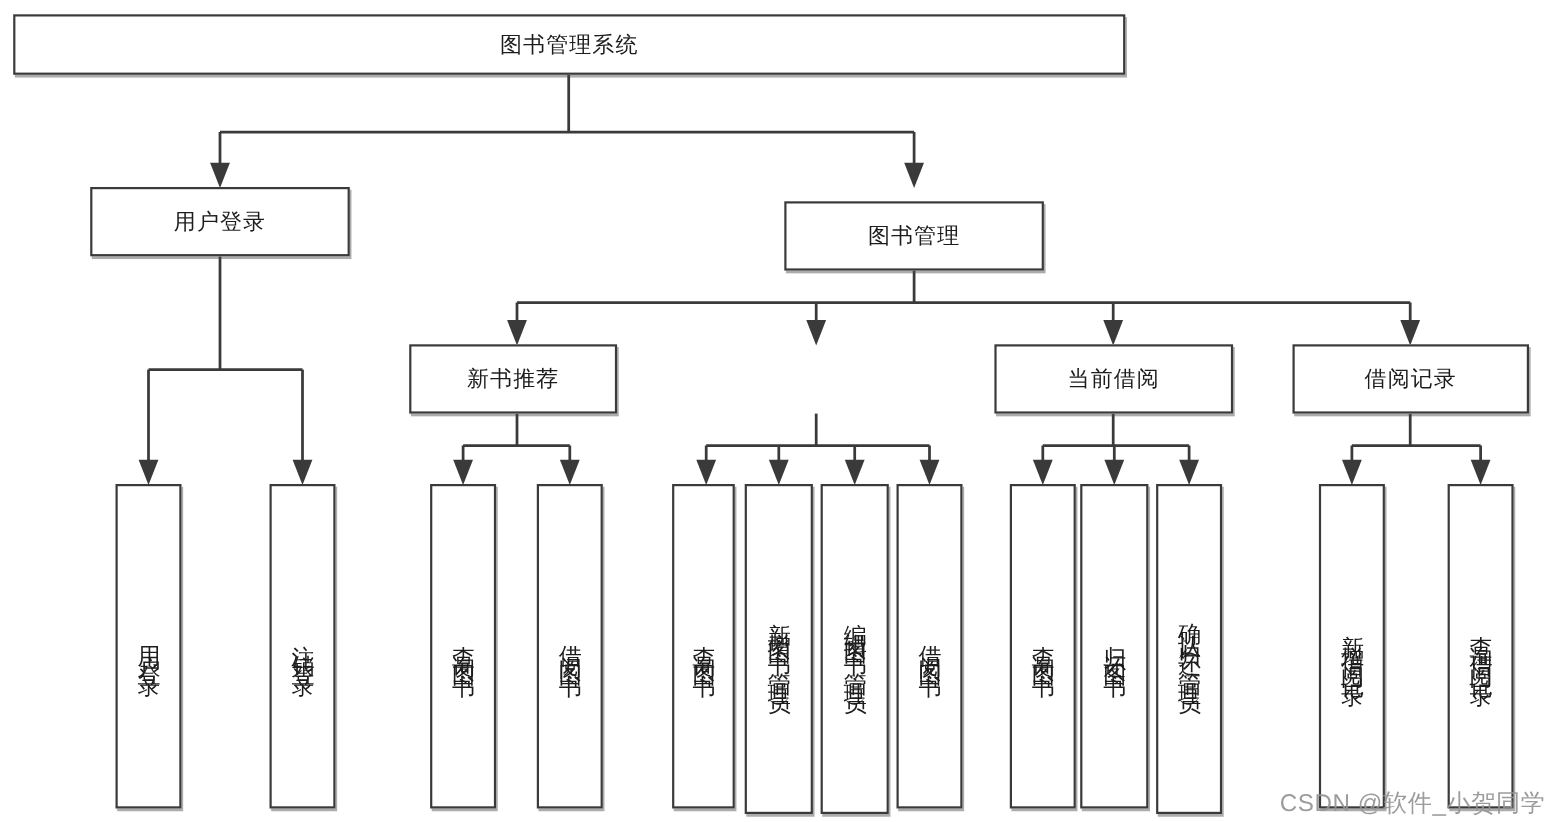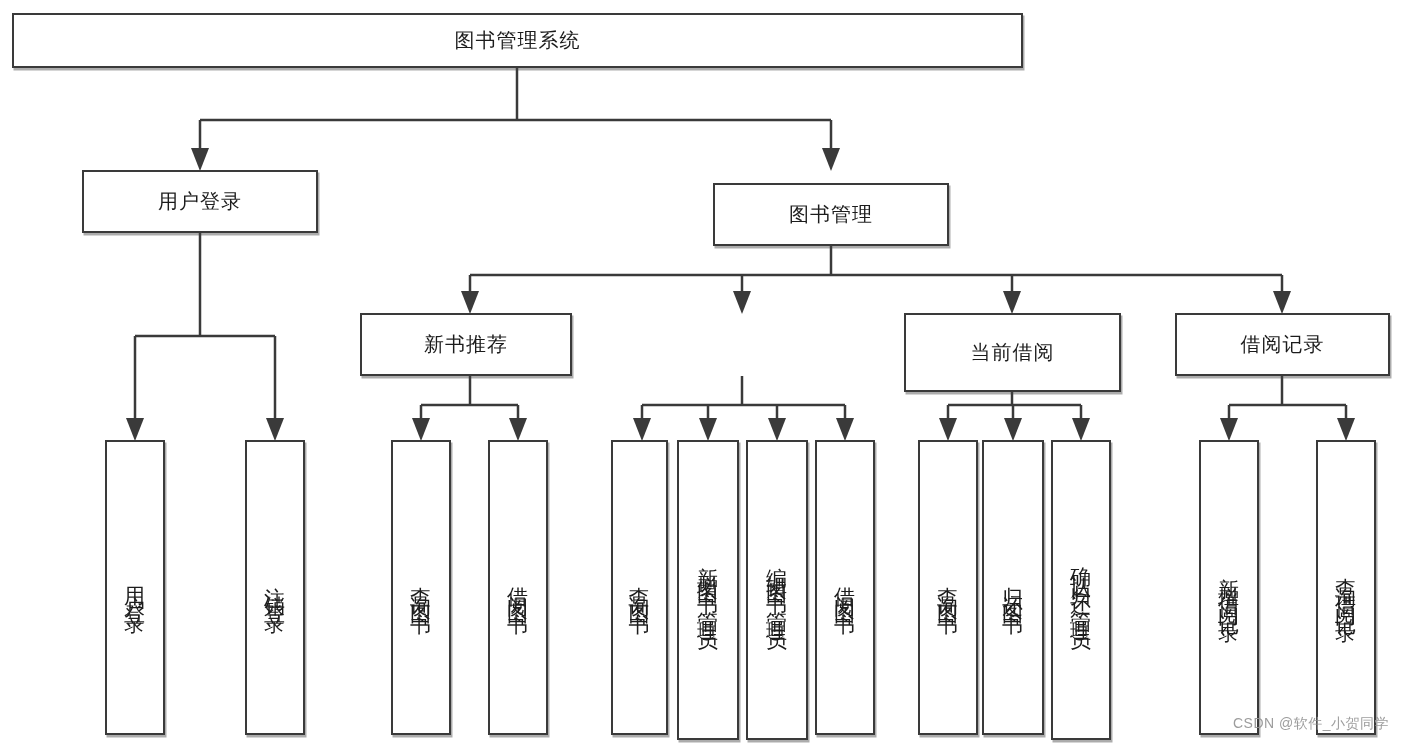--- a/index.html
+++ b/index.html
@@ -26,22 +26,22 @@
   .box.h{font-size:20px;letter-spacing:1px;}
   .box.v{
     writing-mode:vertical-rl;
     text-orientation:mixed;
     font-size:21px;
     letter-spacing:9px;
     line-height:1;
   }
   .watermark{
     position:absolute;
-    top:715px;right:16px;
-    font-size:14px;
+    top:715px;right:0;
+    font-size:22px;
     color:rgba(148,148,148,.92);
     z-index:3;
     letter-spacing:.5px;
     white-space:nowrap;
   }
 </style>
 </head>
 <body>
 
 <div class="canvas">
@@ -126,24 +126,24 @@
     <span>图书管理系统</span>
   </div>
 
   <div class="box h" style="left:82px;top:170px;width:236px;height:63px">
     <span>用户登录</span>
   </div>
   <div class="box h" style="left:713px;top:183px;width:236px;height:63px">
     <span>图书管理</span>
   </div>
 
-  <div class="box h" style="left:360px;top:313px;width:212px;height:63px">
+  <div class="box h" style="left:372px;top:313px;width:189px;height:63px">
     <span>新书推荐</span>
   </div>
-  <div class="box h" style="left:904px;top:313px;width:217px;height:79px">
+  <div class="box h" style="left:904px;top:313px;width:217px;height:63px">
     <span>当前借阅</span>
   </div>
   <div class="box h" style="left:1175px;top:313px;width:215px;height:63px">
     <span>借阅记录</span>
   </div>
 
   <div class="box v" style="left:105px;top:440px;width:60px;height:295px">
     <span>用户登录</span>
   </div>
   <div class="box v" style="left:245px;top:440px;width:60px;height:295px">

